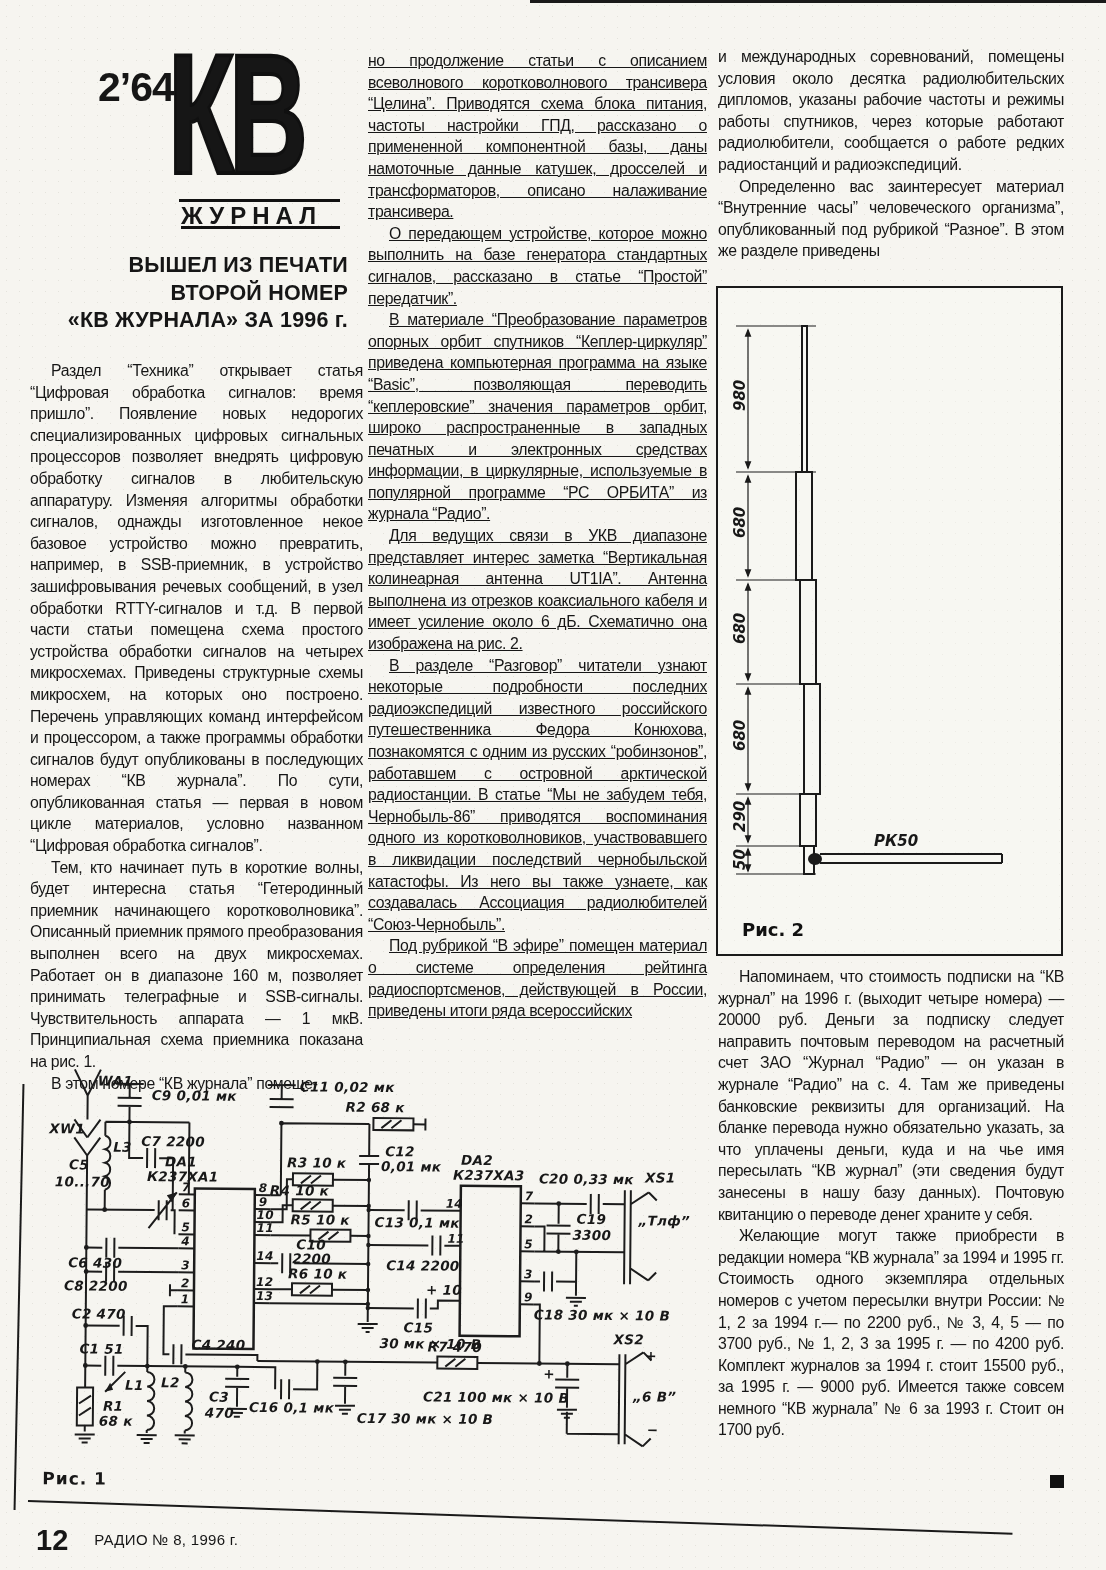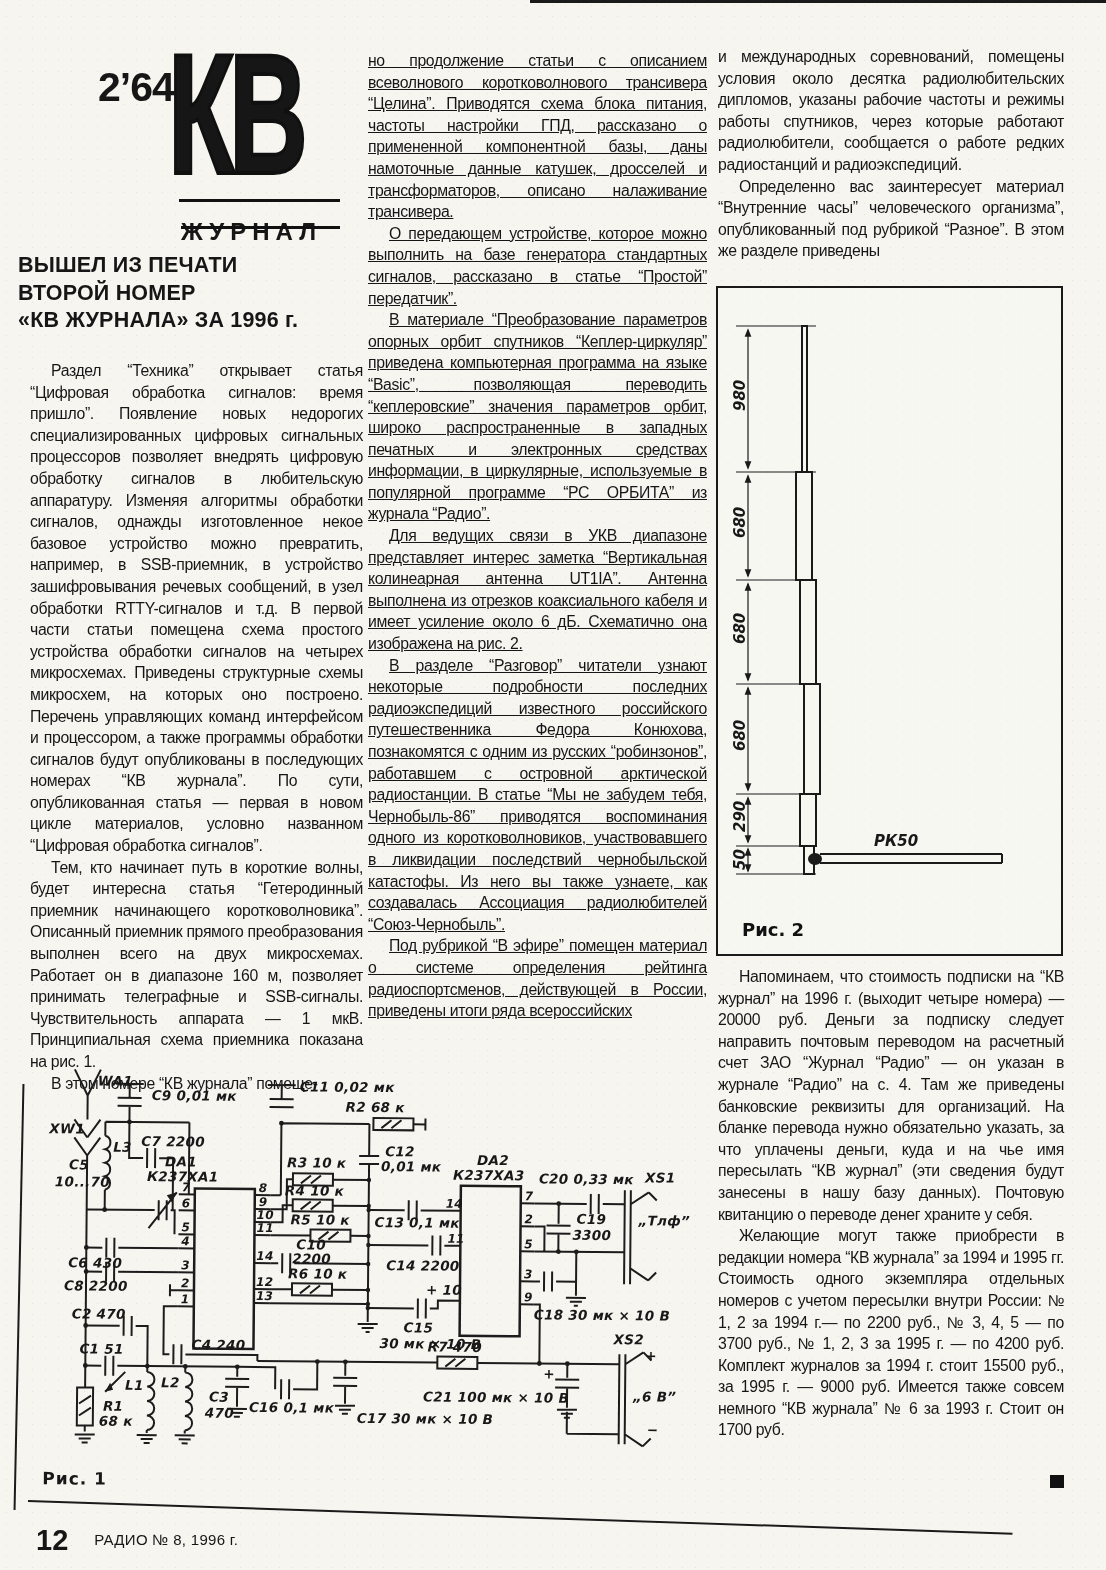--- a/index.html
+++ b/index.html
@@ -8,22 +8,22 @@
     background-color:#f6f5f0;
     background-image:radial-gradient(#e4e3dc 0.7px, transparent 0.9px);
     background-size:13px 11px;
     font-family:"Liberation Sans",sans-serif;color:#161616;
   }
   
   .issue{position:absolute;left:98px;top:64px;font-size:41px;font-weight:bold;letter-spacing:-1px;}
   .kv{position:absolute;left:168px;top:34px;font-size:176px;line-height:164px;font-weight:bold;
       transform:scale(0.62,0.97);transform-origin:left top;letter-spacing:-9px;-webkit-text-stroke:4px #101010;}
   .rule{position:absolute;height:3px;background:#111;}
-  .logosub{position:absolute;left:181px;top:202px;font-size:24px;font-weight:bold;letter-spacing:6px;margin-top:16px;}
-  .headline{position:absolute;left:18px;top:252px;width:330px;
+  .logosub{position:absolute;left:181px;top:202px;font-size:24px;font-weight:bold;letter-spacing:6px;}
+  .headline{position:absolute;left:18px;top:252px;width:330px;text-align:right;
             font-size:21.5px;line-height:27.5px;font-weight:bold;letter-spacing:0.2px;}
   
   .col{position:absolute;}
   .col p{margin:0;text-align:justify;font-size:15.8px;line-height:21.6px;letter-spacing:-0.35px;text-indent:21px;}
   .col p.ni{text-indent:0;}
   
   .fig2{position:absolute;left:716px;top:286px;width:343px;height:666px;border:2px solid #1a1a1a;background:rgba(250,249,245,0.4);}
   .fig2 svg{position:absolute;left:0;top:0;}
   
   .fig1{position:absolute;left:28px;top:1060px;width:684px;height:455px;transform:rotate(0.5deg);}
@@ -257,33 +257,33 @@
   <span class="sch" style="left:76px;top:341px">R1</span>
   <span class="sch" style="left:72px;top:356px">68 к</span>
   <span class="sch" style="left:134px;top:317px">L2</span>
   <span class="sch" style="left:182px;top:331px">C3</span>
   <span class="sch" style="left:178px;top:347px">470</span>
   <span class="sch" style="left:164px;top:279px">C4  240</span>
   <span class="sch" style="left:222px;top:341px">C16  0,1 мк</span>
   <span class="sch" style="left:270px;top:20px">C11 0,02 мк</span>
   <span class="sch" style="left:316px;top:40px">R2  68 к</span>
   <span class="sch" style="left:258px;top:96px">R3 10 к</span>
-  <span class="sch" style="left:256px;top:124px">R4 10 к</span>
+  <span class="sch" style="left:241px;top:124px">R4 10 к</span>
   <span class="sch" style="left:262px;top:153px">R5  10 к</span>
   <span class="sch" style="left:268px;top:178px">C10</span>
   <span class="sch" style="left:264px;top:192px">2200</span>
   <span class="sch" style="left:260px;top:207px">R6  10 к</span>
   <span class="sch" style="left:356px;top:84px">C12</span>
   <span class="sch" style="left:352px;top:99px">0,01 мк</span>
   <span class="sch" style="left:346px;top:155px">C13  0,1 мк</span>
   <span class="sch" style="left:358px;top:198px">C14 2200</span>
   <span class="sch" style="left:398px;top:222px">+ 10</span>
   <span class="sch" style="left:376px;top:260px">C15</span>
   <span class="sch" style="left:352px;top:276px">30 мк × 10 В</span>
-  <span class="sch" style="left:448px;top:92px">DA2</span>
+  <span class="sch" style="left:432px;top:92px">DA2</span>
   <span class="sch" style="left:424px;top:107px">К237ХА3</span>
   <span class="sch" style="left:510px;top:110px">C20  0,33 мк</span>
   <span class="sch" style="left:548px;top:150px">C19</span>
   <span class="sch" style="left:544px;top:166px">3300</span>
   <span class="sch" style="left:616px;top:108px">XS1</span>
   <span class="sch" style="left:610px;top:151px">„Тлф”</span>
   <span class="sch" style="left:506px;top:246px">C18  30 мк × 10 В</span>
   <span class="sch" style="left:400px;top:279px">R7  470</span>
   <span class="sch" style="left:396px;top:329px">C21  100 мк × 10 В</span>
   <span class="sch" style="left:516px;top:305px">+</span>

